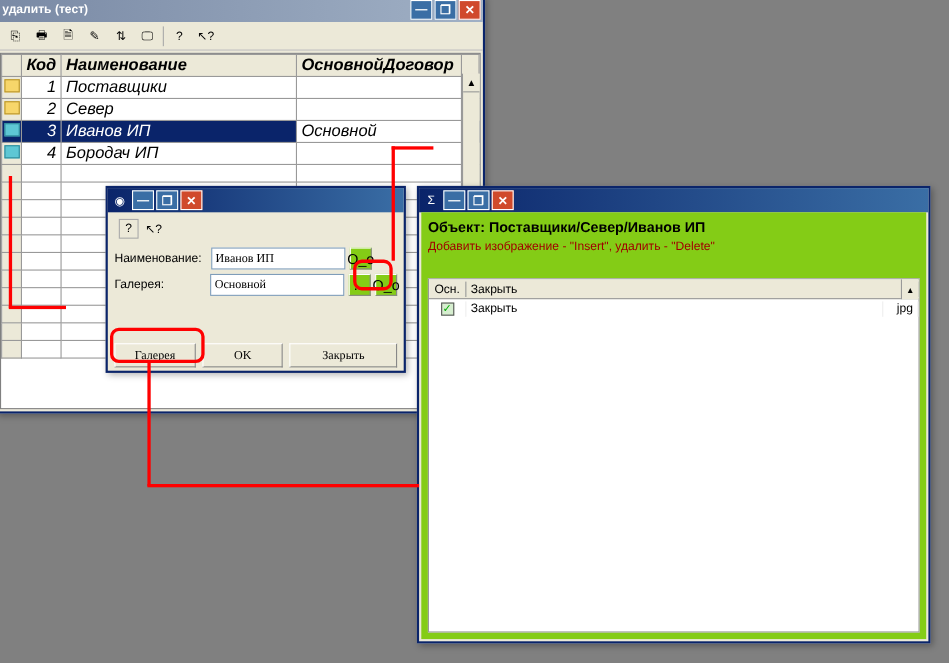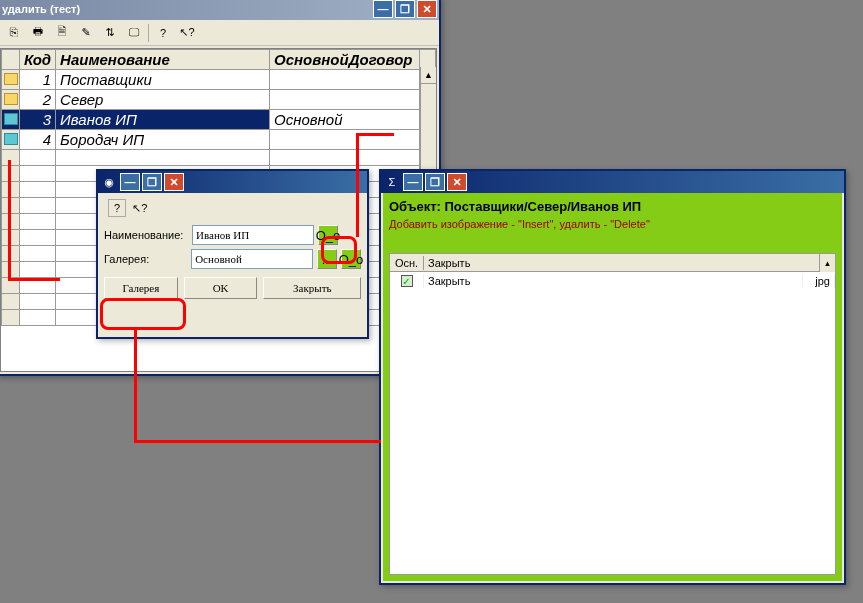--- a/index.html
+++ b/index.html
@@ -71,21 +71,21 @@
   .dlg-tb { height:22px; display:flex; align-items:center; gap:6px; padding:2px 4px 6px 4px; }
   .formrow { display:flex; align-items:center; margin:4px 0; gap:4px;}
   .formrow label { width:84px; }
   .formrow input[type=text] {
     height:20px; border:1px solid #7f9db9; background:#fff; padding:1px 3px; font:11px Tahoma;
   }
   .btn {
     height:22px; padding:0 10px;
     border:1px solid #888; background:#ece9d8;
     font:11px Tahoma; cursor:pointer;
-    border-top-color:#fff; border-left-color:#fff;
+    border-top-color:#fff; border-left-color:#fff;margin-top:35px;
   }
   .sq { width:20px; height:20px; border:1px solid #888; background:#84cc16; border-top-color:#fff; border-left-color:#fff; display:inline-flex;align-items:center;justify-content:center; font-size:13px; cursor:pointer;}
   .btnrow { display:flex; gap:6px; justify-content:center; margin-top:8px;}
 
   
   .gal-body { position:absolute; left:2px; right:2px; top:22px; bottom:2px; background:#84cc16; padding:6px; }
   .gal-obj { font-weight:bold; font-size:13px; margin-bottom:4px; }
   .gal-hint { color:#a00000; font-size:11px; margin-bottom:4px; }
   .gal-list { position:absolute; left:6px; right:6px; top:60px; bottom:6px; background:#fff; border:1px solid #999; }
   .gal-head { display:flex; background:#ece9d8; border-bottom:1px solid #999; height:18px; align-items:center;}

